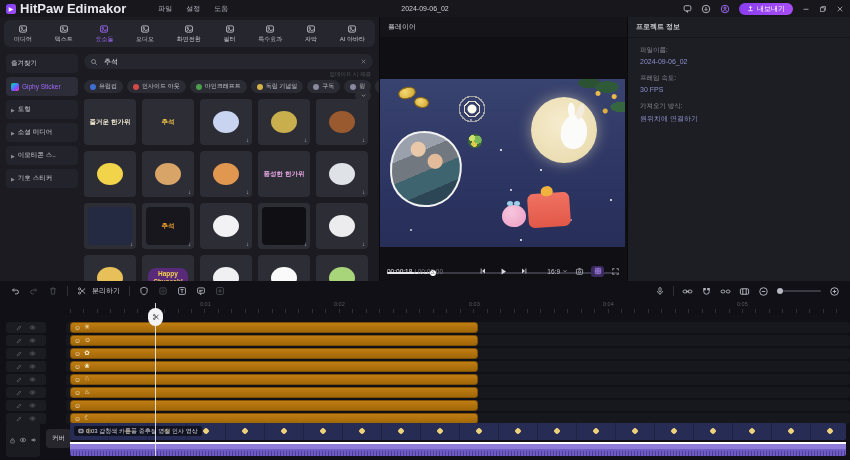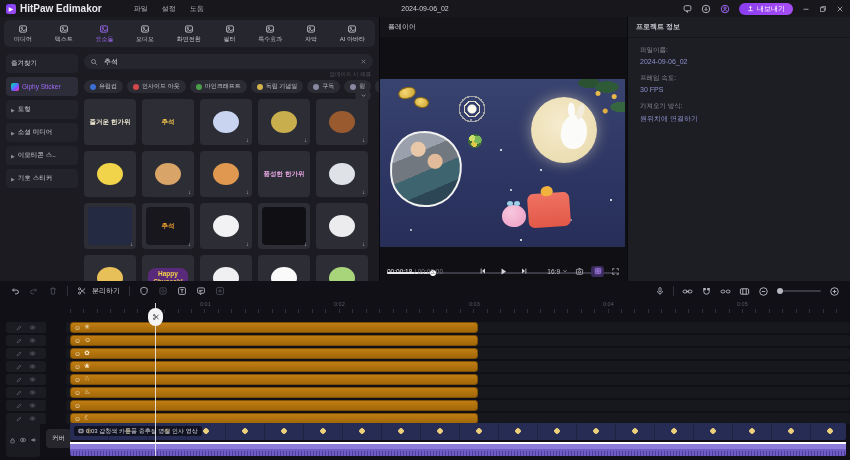--- a/index.html
+++ b/index.html
@@ -5,21 +5,21 @@
   html,body{margin:0;padding:0;background:#08080c;}
   body{width:850px;height:460px;position:relative;overflow:hidden;
        font-family:"Liberation Sans",sans-serif;color:#c8c8cf;-webkit-font-smoothing:antialiased;}
   .i{display:inline-flex;align-items:center;justify-content:center;flex:0 0 auto;}
   .i svg{display:block;}
   
   .titlebar{position:absolute;top:0;left:0;width:850px;height:17px;background:#17171c;
             display:flex;align-items:center;padding:0 6px;box-sizing:border-box;z-index:50;}
   .logo{width:10px;height:10px;border-radius:2.5px;background:linear-gradient(135deg,#7a3df0,#a44ef5);
         color:#fff;font-size:6px;display:flex;align-items:center;justify-content:center;margin-right:4px;}
-  .appname{font-size:10px;font-weight:bold;color:#e8e8ee;margin-right:32px;text-align:center;}
+  .appname{font-size:13px;font-weight:bold;color:#e8e8ee;margin-right:32px;text-align:center;}
   .menus{display:flex;gap:14px;}
   .menus span{font-size:7px;color:#b4b4bd;cursor:default;}
   .wintitle{position:absolute;left:0;right:0;text-align:center;font-size:7px;color:#cfcfd6;pointer-events:none;}
   .tb-right{margin-left:auto;display:flex;align-items:center;gap:9px;z-index:2;}
   .tb-ic{color:#b8b8c2;}
   .avatar-ic{color:#a06af8;}
   .export-btn{height:12px;border-radius:6px;padding:0 8px;display:flex;align-items:center;gap:3px;
               background:linear-gradient(90deg,#8a3df0,#a84ef5);color:#fff;font-size:7px;}
   .winctl{color:#b8b8c2;font-size:9px;display:flex;align-items:center;}
   

